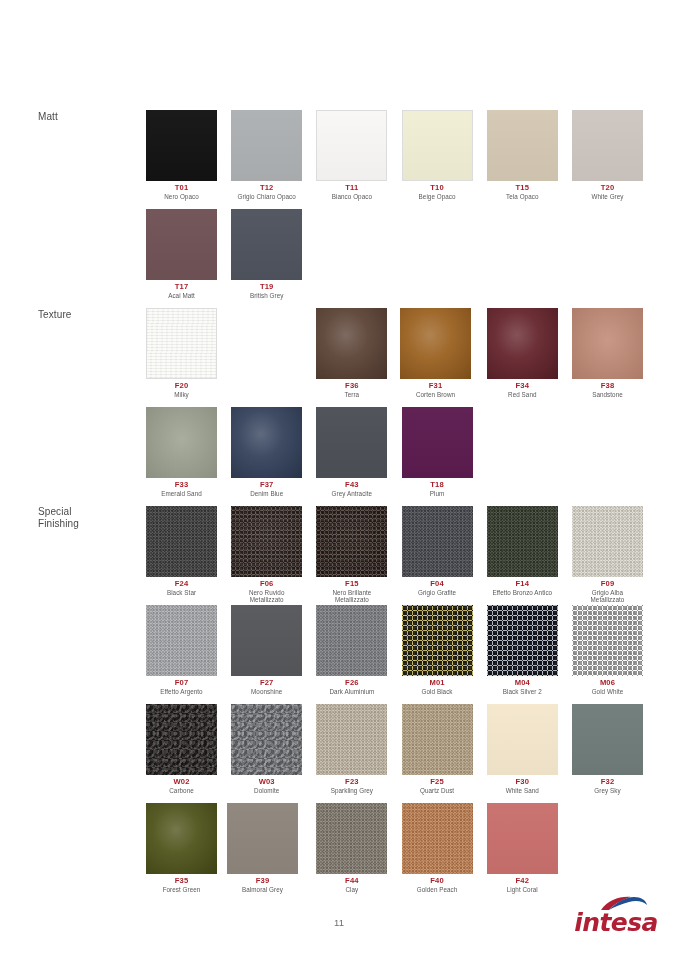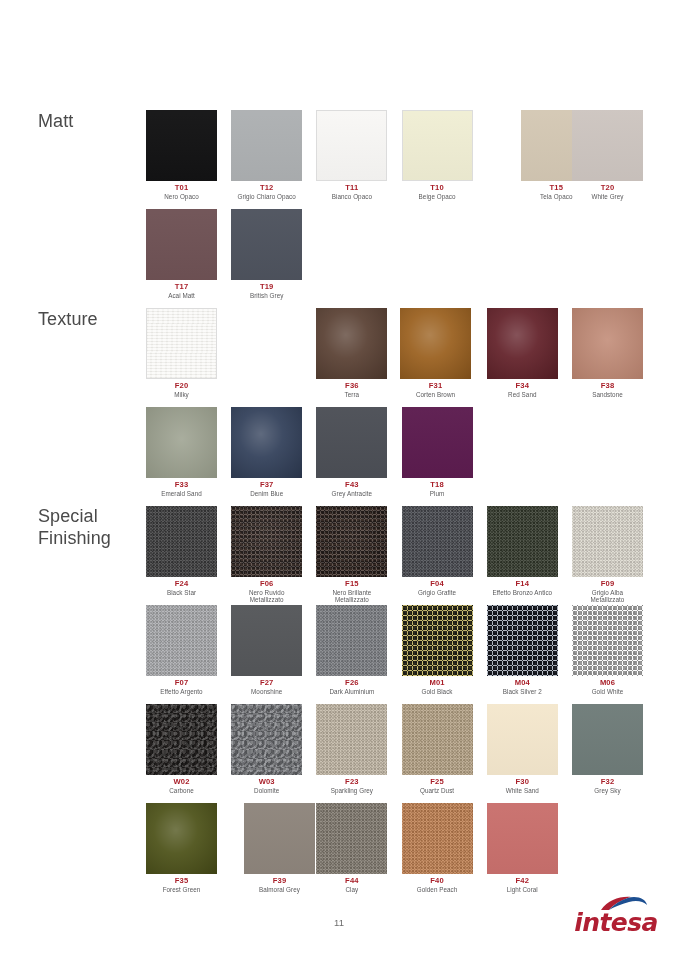--- a/index.html
+++ b/index.html
@@ -20,21 +20,21 @@
   .page {
     position: absolute;
     inset: 0;
     background: #ffffff;
   }
 
   
   .section-label {
     position: absolute;
     left: 38px;
-    font-size: 18px;
+    font-size: 10px;
     font-weight: 400;
     color: #4a4a4a;
     line-height: 1.22;
     letter-spacing: 0.1px;
     white-space: pre-line;
   }
   #label-matt    { top: 111px; }
   #label-texture { top: 309px; }
   #label-special { top: 506px; }
 
@@ -173,21 +173,21 @@
         </div>
         <div class="cell" style="left: 255.6px;">
           <div class="chip bordered" style="background-color: rgb(240, 238, 212);">
             <div class="tex" style="background-image: linear-gradient(rgba(255, 255, 255, 0.03), rgba(0, 0, 0, 0.03));"></div>
           </div>
           <div class="caption">
             <span class="code" style="color: rgb(168, 30, 40);">T10</span>
             <span class="name" style="color: rgb(89, 89, 91);">Beige Opaco</span>
           </div>
         </div>
-        <div class="cell" style="left: 340.8px; margin-left: 34px;">
+        <div class="cell" style="left: 340.8px;">
           <div class="chip" style="background-color: rgb(212, 200, 180);">
             <div class="tex" style="background-image: linear-gradient(rgba(255, 255, 255, 0.03), rgba(0, 0, 0, 0.03));"></div>
           </div>
           <div class="caption">
             <span class="code" style="color: rgb(168, 30, 40);">T15</span>
             <span class="name" style="color: rgb(89, 89, 91);">Tela Opaco</span>
           </div>
         </div>
         <div class="cell" style="left: 426px;">
           <div class="chip" style="background-color: rgb(205, 197, 192);">
@@ -478,21 +478,21 @@
       <div class="row" style="position: absolute; left: 0px; top: 803px; width: 520px;">
         <div class="cell" style="left: 0px;">
           <div class="chip" style="background-color: rgb(77, 82, 25);">
             <div class="tex" style="background-image: radial-gradient(at 42% 38%, rgba(255, 255, 255, 0.22) 0%, rgba(255, 255, 255, 0.06) 38%, rgba(0, 0, 0, 0.2) 100%);"></div>
           </div>
           <div class="caption">
             <span class="code" style="color: rgb(168, 30, 40);">F35</span>
             <span class="name" style="color: rgb(89, 89, 91);">Forest Green</span>
           </div>
         </div>
-        <div class="cell" style="left: 98px;">
+        <div class="cell" style="left: 81px;">
           <div class="chip" style="background-color: rgb(142, 133, 124);">
             <div class="tex" style="background-image: linear-gradient(rgba(255, 255, 255, 0.03), rgba(0, 0, 0, 0.03));"></div>
           </div>
           <div class="caption">
             <span class="code" style="color: rgb(168, 30, 40);">F39</span>
             <span class="name" style="color: rgb(89, 89, 91);">Balmoral Grey</span>
           </div>
         </div>
         <div class="cell" style="left: 170.4px;">
           <div class="chip" style="background-color: rgb(128, 120, 110);">

